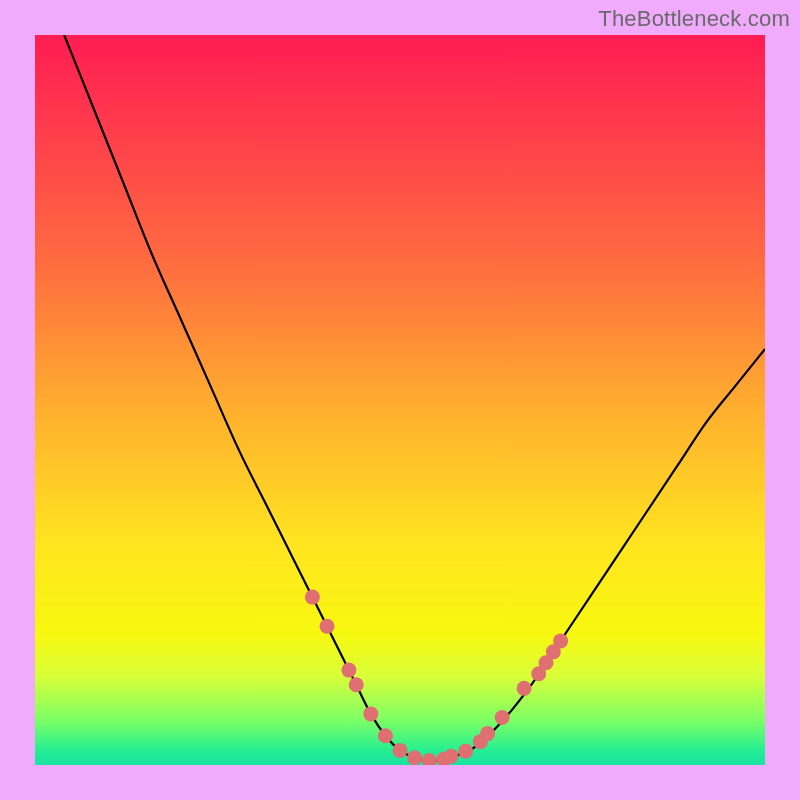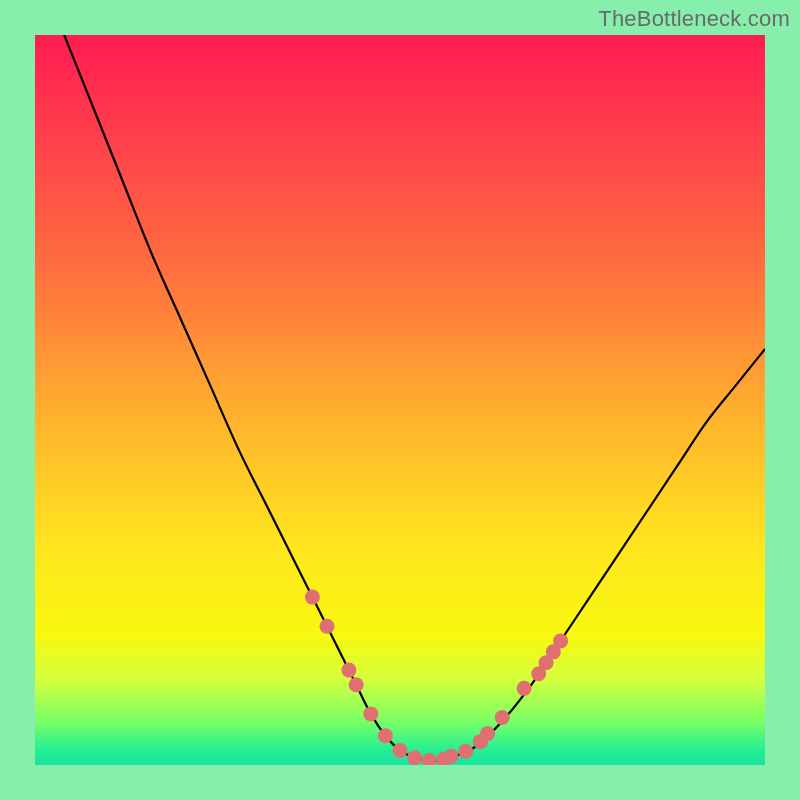--- a/index.html
+++ b/index.html
@@ -8,21 +8,21 @@
     width: 800px;
     height: 800px;
     background: #000;
     overflow: hidden;
     font-family: Arial, Helvetica, sans-serif;
   }
   .frame {
     position: relative;
     width: 800px;
     height: 800px;
-    background: #86efac;
+    background: #f0abfc;
   }
   .plot-area {
     position: absolute;
     left: 35px;
     top: 35px;
     width: 730px;
     height: 730px;
     
     background: linear-gradient(
       to bottom,

